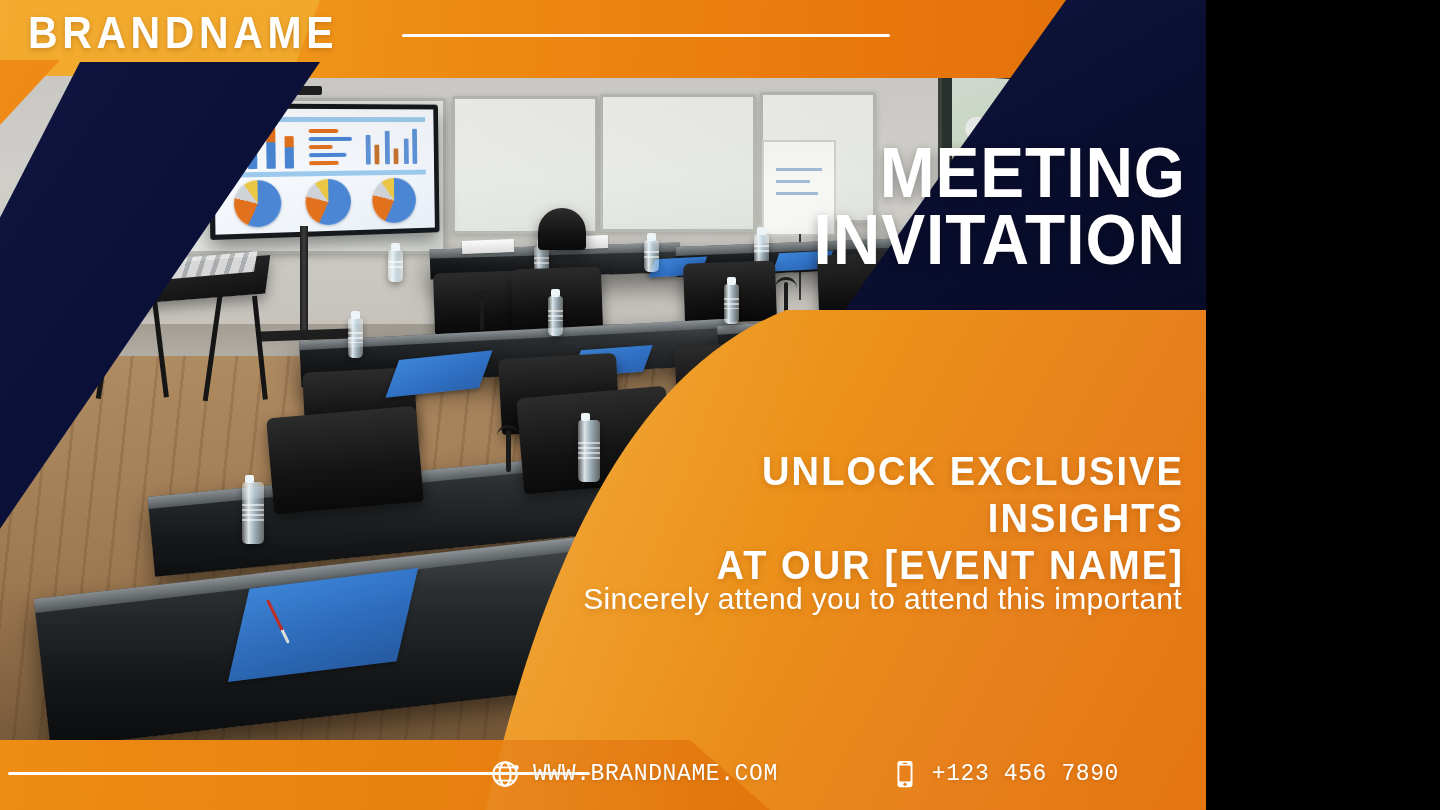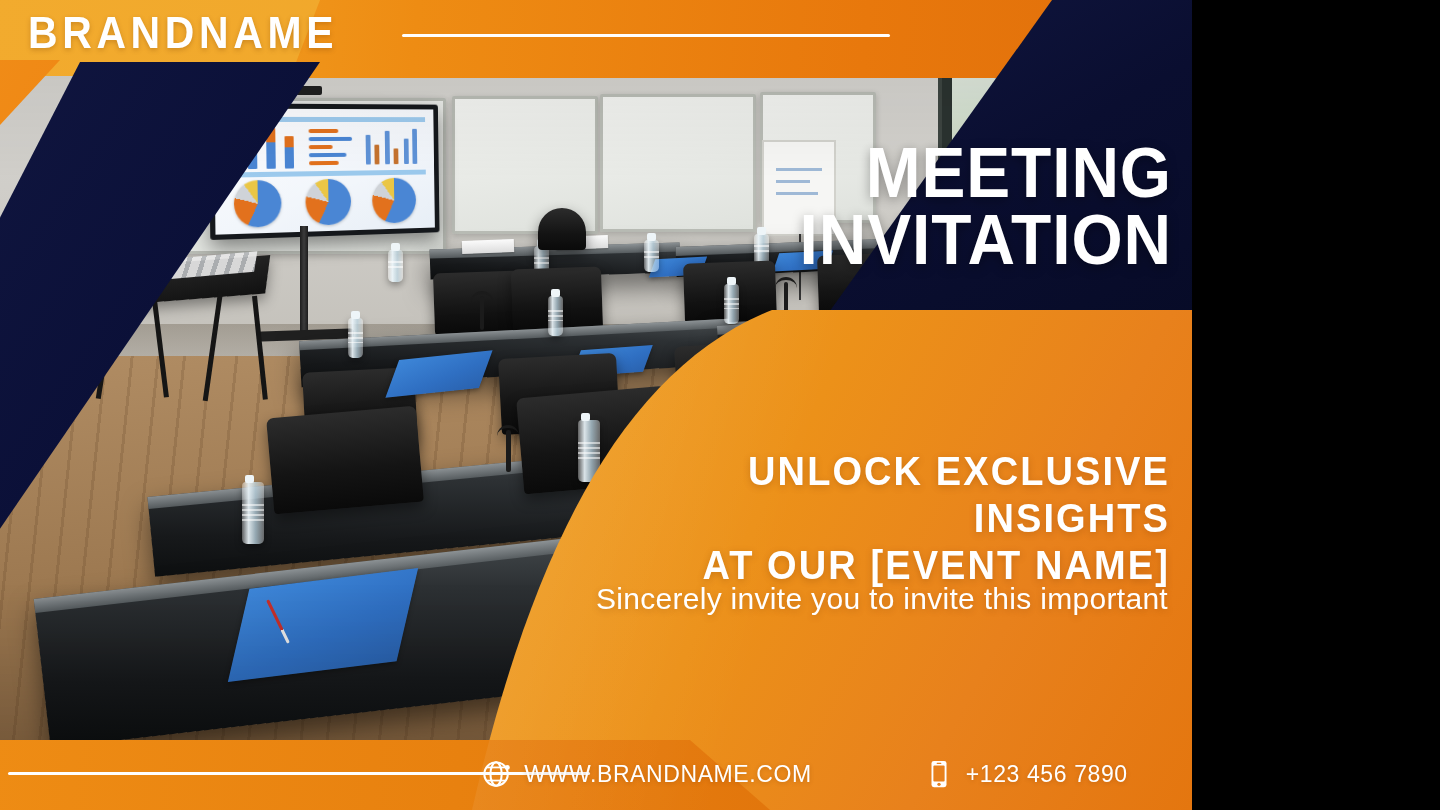--- a/index.html
+++ b/index.html
@@ -7,20 +7,21 @@
     padding: 0;
     background: #000;
   }
   #poster {
     position: relative;
     width: 1192px;
     height: 810px;
     overflow: hidden;
     font-family: "Liberation Sans", sans-serif;
     background: #b91c1c;
+    padding-left: 14px;
   }
 
   
   .photo {
     position: absolute;
     inset: 0;
     overflow: hidden;
     background:
       
       linear-gradient(178deg, #b2946f 0%, #9a7a55 40%, #7d5f3e 100%);
@@ -335,21 +336,21 @@
   .contacts {
     left: 0; bottom: 0; width: 1440px; height: 72px;
     z-index: 8;
     display:flex; align-items:center; justify-content:center; gap: 112px;
     padding-left: 170px;
     box-sizing: border-box;
   }
   .contact { display:flex; align-items:center; gap: 12px; }
   .contact-text {
     color:#fff;
-    font-family:Liberation Sans, sans-serif;
+    font-family:Liberation Mono, monospace;
     font-size: 23px;
     letter-spacing: .6px;
     white-space: nowrap;
     text-shadow: 0 1px 4px rgba(120,55,0,.30);
   }
   .c-icon { width: 30px; height: 30px; display:block; flex:none; }
 </style>
 </head>
 <body>
 
@@ -511,21 +512,21 @@
     <div>MEETING</div>
     <div>INVITATION</div>
   </div>
 
   <div class="shape headline">
     <div>UNLOCK EXCLUSIVE INSIGHTS</div>
     <div>AT OUR  [EVENT NAME]</div>
   </div>
 
   <div class="shape subtitle">
-    <div>Sincerely invite you to invite this important</div>
+    <div>Sincerely attend you to attend this important</div>
   </div>
 
   <div class="shape contacts">
 
     <div class="contact">
       <svg class="c-icon" viewBox="0 0 32 32">
         <circle cx="15" cy="16" r="12.5" fill="none" stroke="#fff" stroke-width="2.2"></circle>
         <ellipse cx="15" cy="16" rx="6" ry="12.5" fill="none" stroke="#fff" stroke-width="2.2"></ellipse>
         <line x1="2.5" y1="16" x2="27.5" y2="16" stroke="#fff" stroke-width="2.2"></line>
         <line x1="4.6" y1="9" x2="25.4" y2="9" stroke="#fff" stroke-width="1.9"></line>

